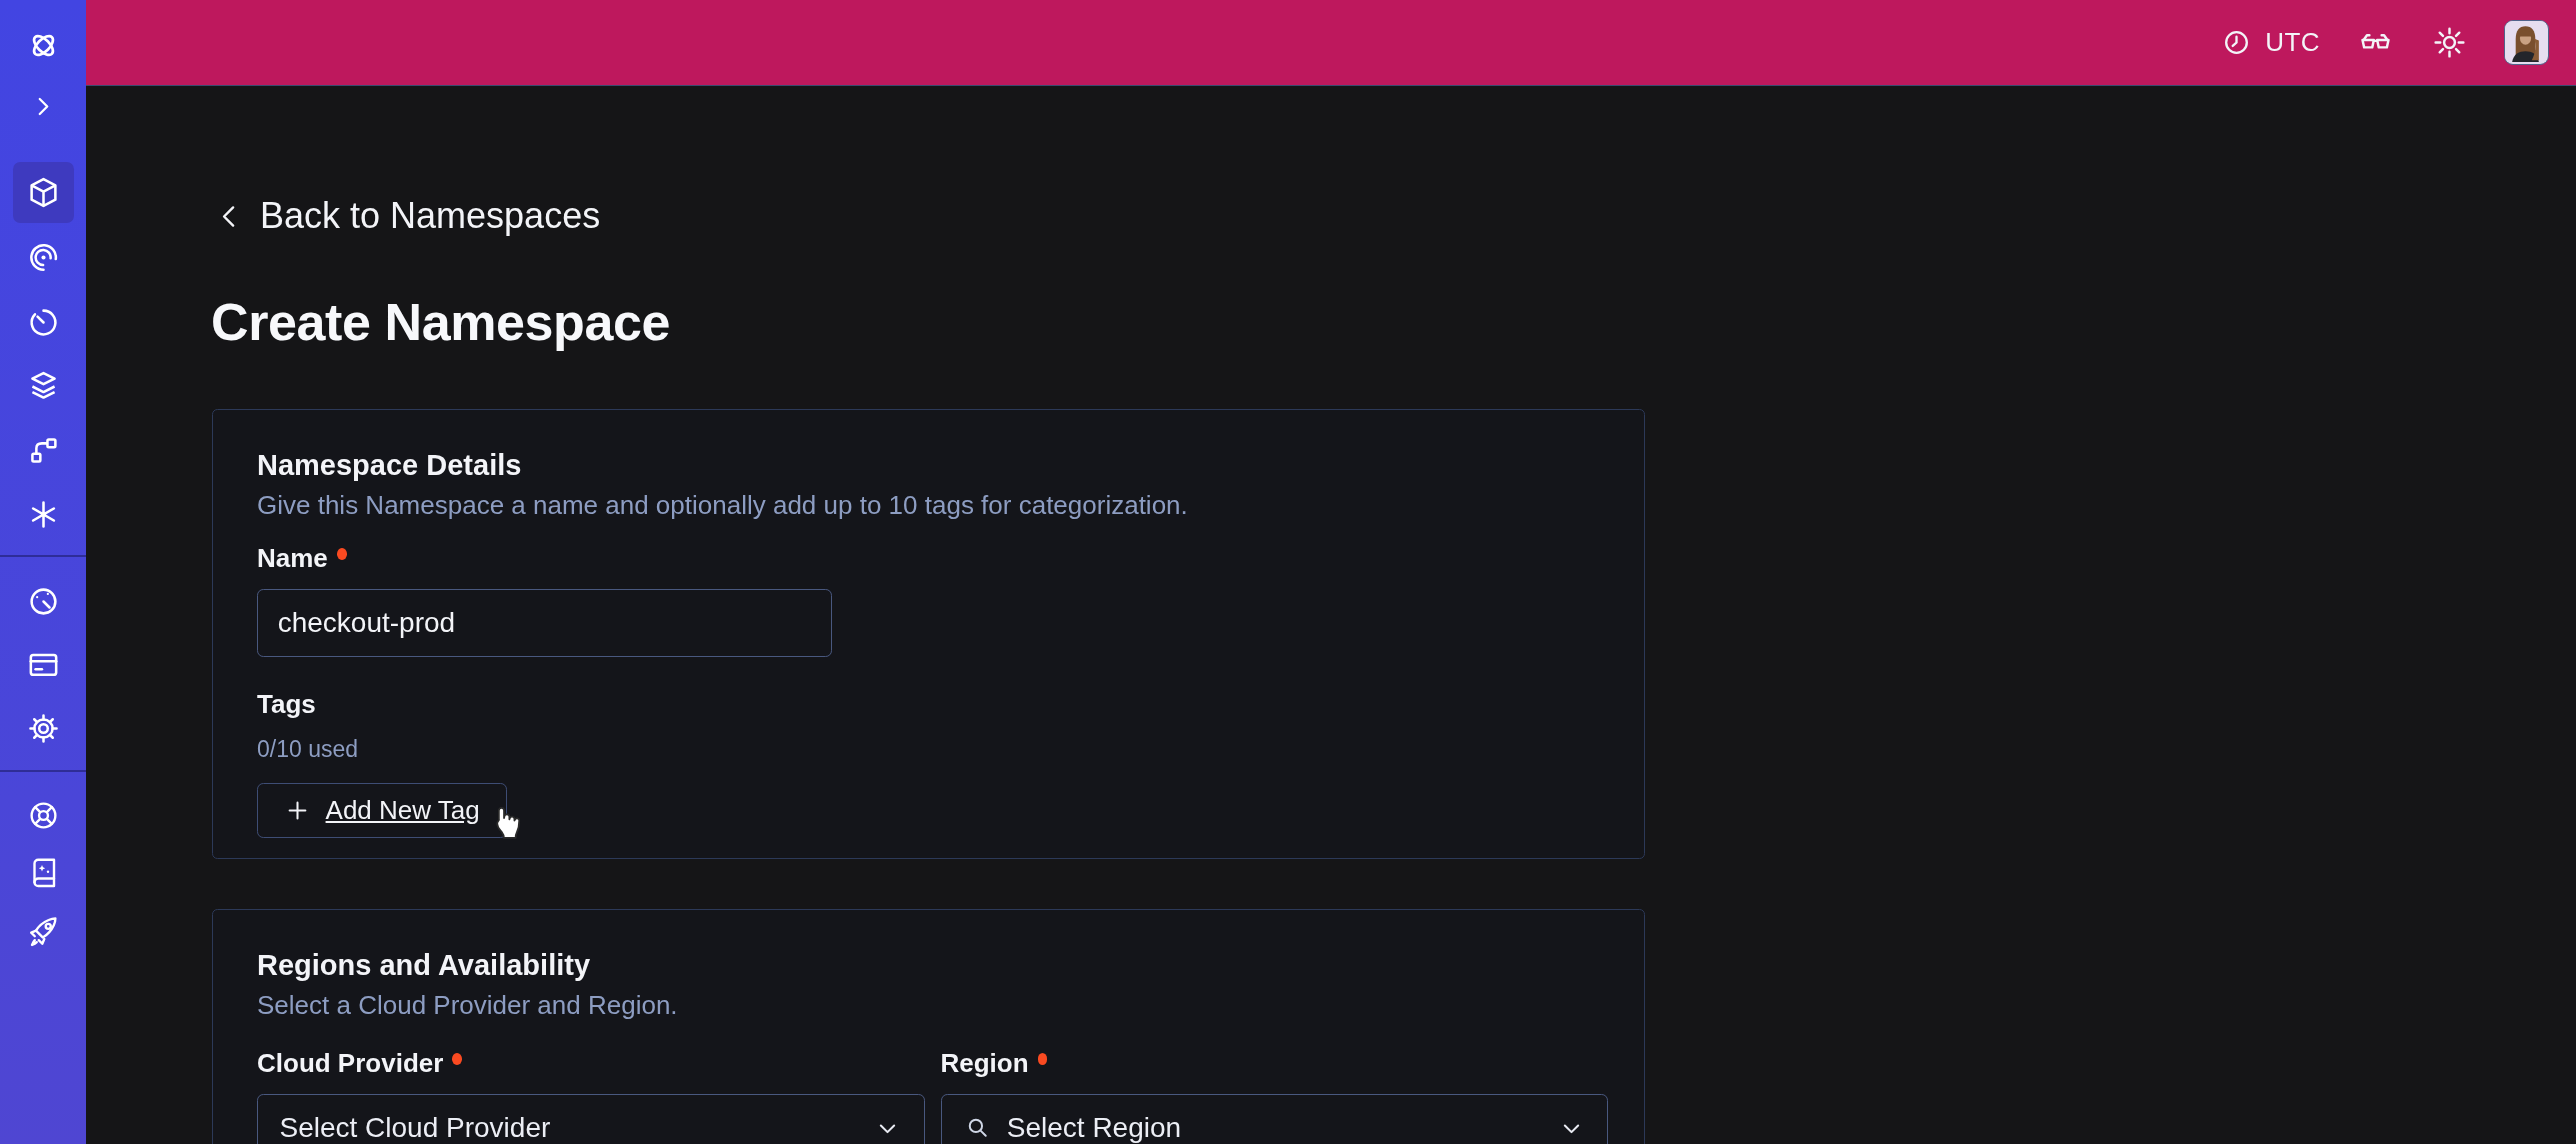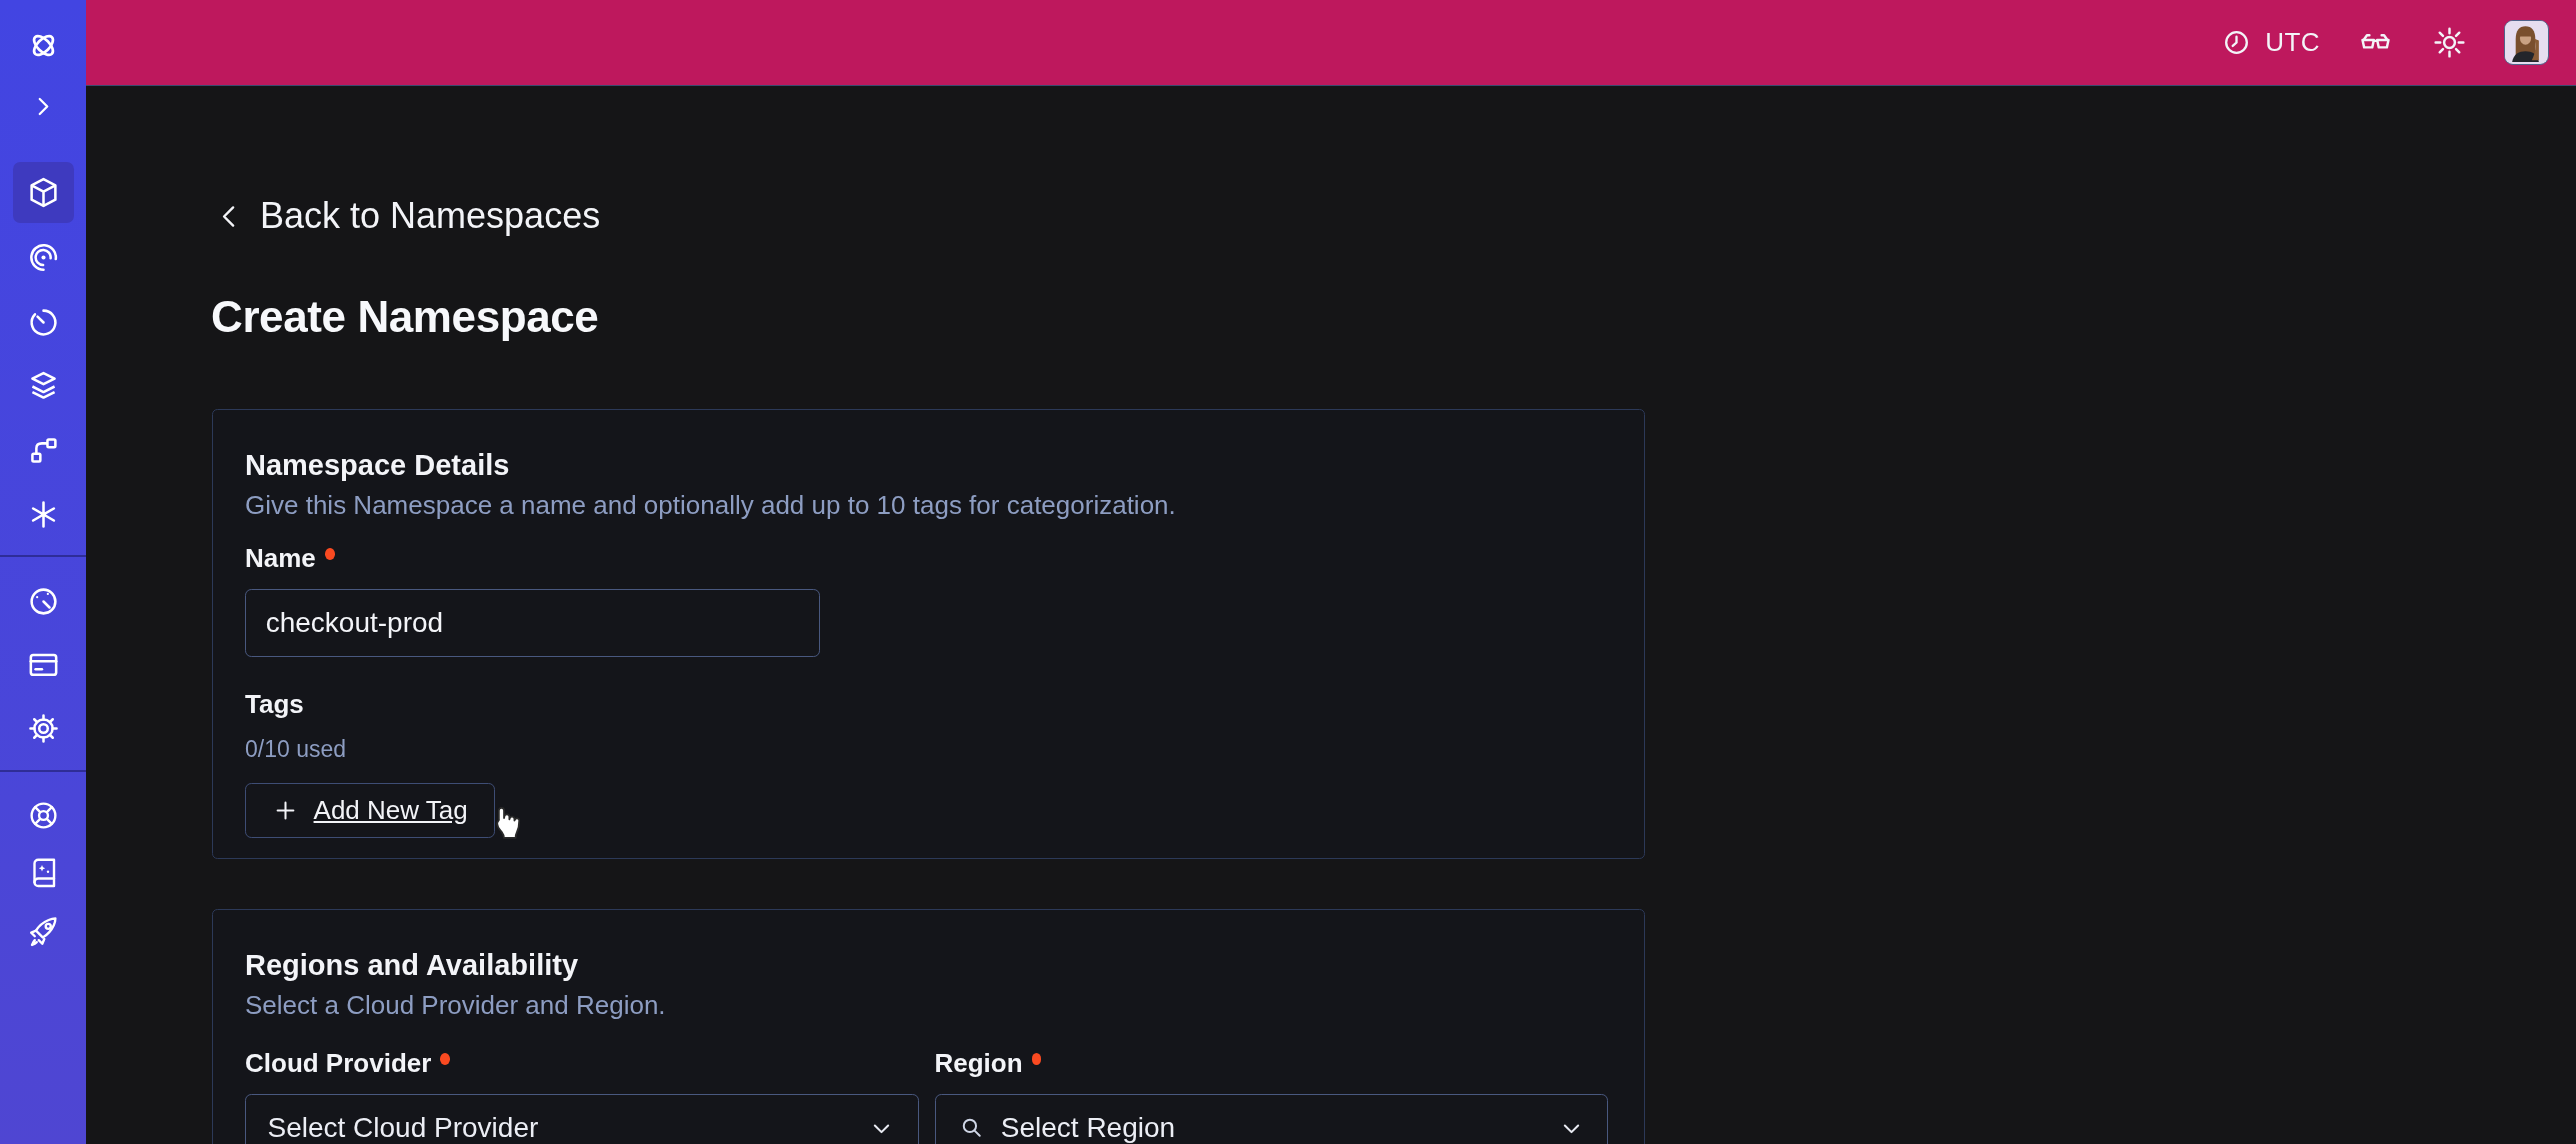--- a/index.html
+++ b/index.html
@@ -50,27 +50,27 @@
   .content { position:absolute; left:86px; top:88px; width:2490px; height:1057px; }
 
   .back-link {
     position:absolute; left:129px; top:107px;
     display:flex; align-items:center; gap:16px; cursor:pointer;
   }
   .back-link .label { font-size:36px; font-weight:400; color:#f3f4f8; }
 
   .page-title {
     position:absolute; left:125px; top:204px;
-    font-size:44px; font-weight:700; letter-spacing:-0.4px; color:#f7f8fb;
+    font-size:52px; font-weight:700; letter-spacing:-0.4px; color:#f7f8fb;
   }
 
   .card {
     position:absolute; left:126px; width:1433px;
     background:#14151a; border:1.8px solid #2c3958; border-radius:5.4px;
-    padding:39px 36px 38px 32px;
+    padding:39px 36px 38px 44px;
   }
   .card-details { top:321px; height:450px; }
   .card-regions { top:821px; height:501px; }
 
   .card-title { font-size:29px; font-weight:600; color:#f3f4f8; }
   .card-desc  { font-size:26px; font-weight:400; color:#8d9dc2; margin-top:8px; }
 
   .field-label-row { display:flex; align-items:flex-start; gap:9px; }
   .field-label { font-size:26px; font-weight:600; color:#f3f4f8; }
   .req-dot { width:9.8px; height:11.6px; border-radius:50%; background:#fa4a21; margin-top:5.4px; }

